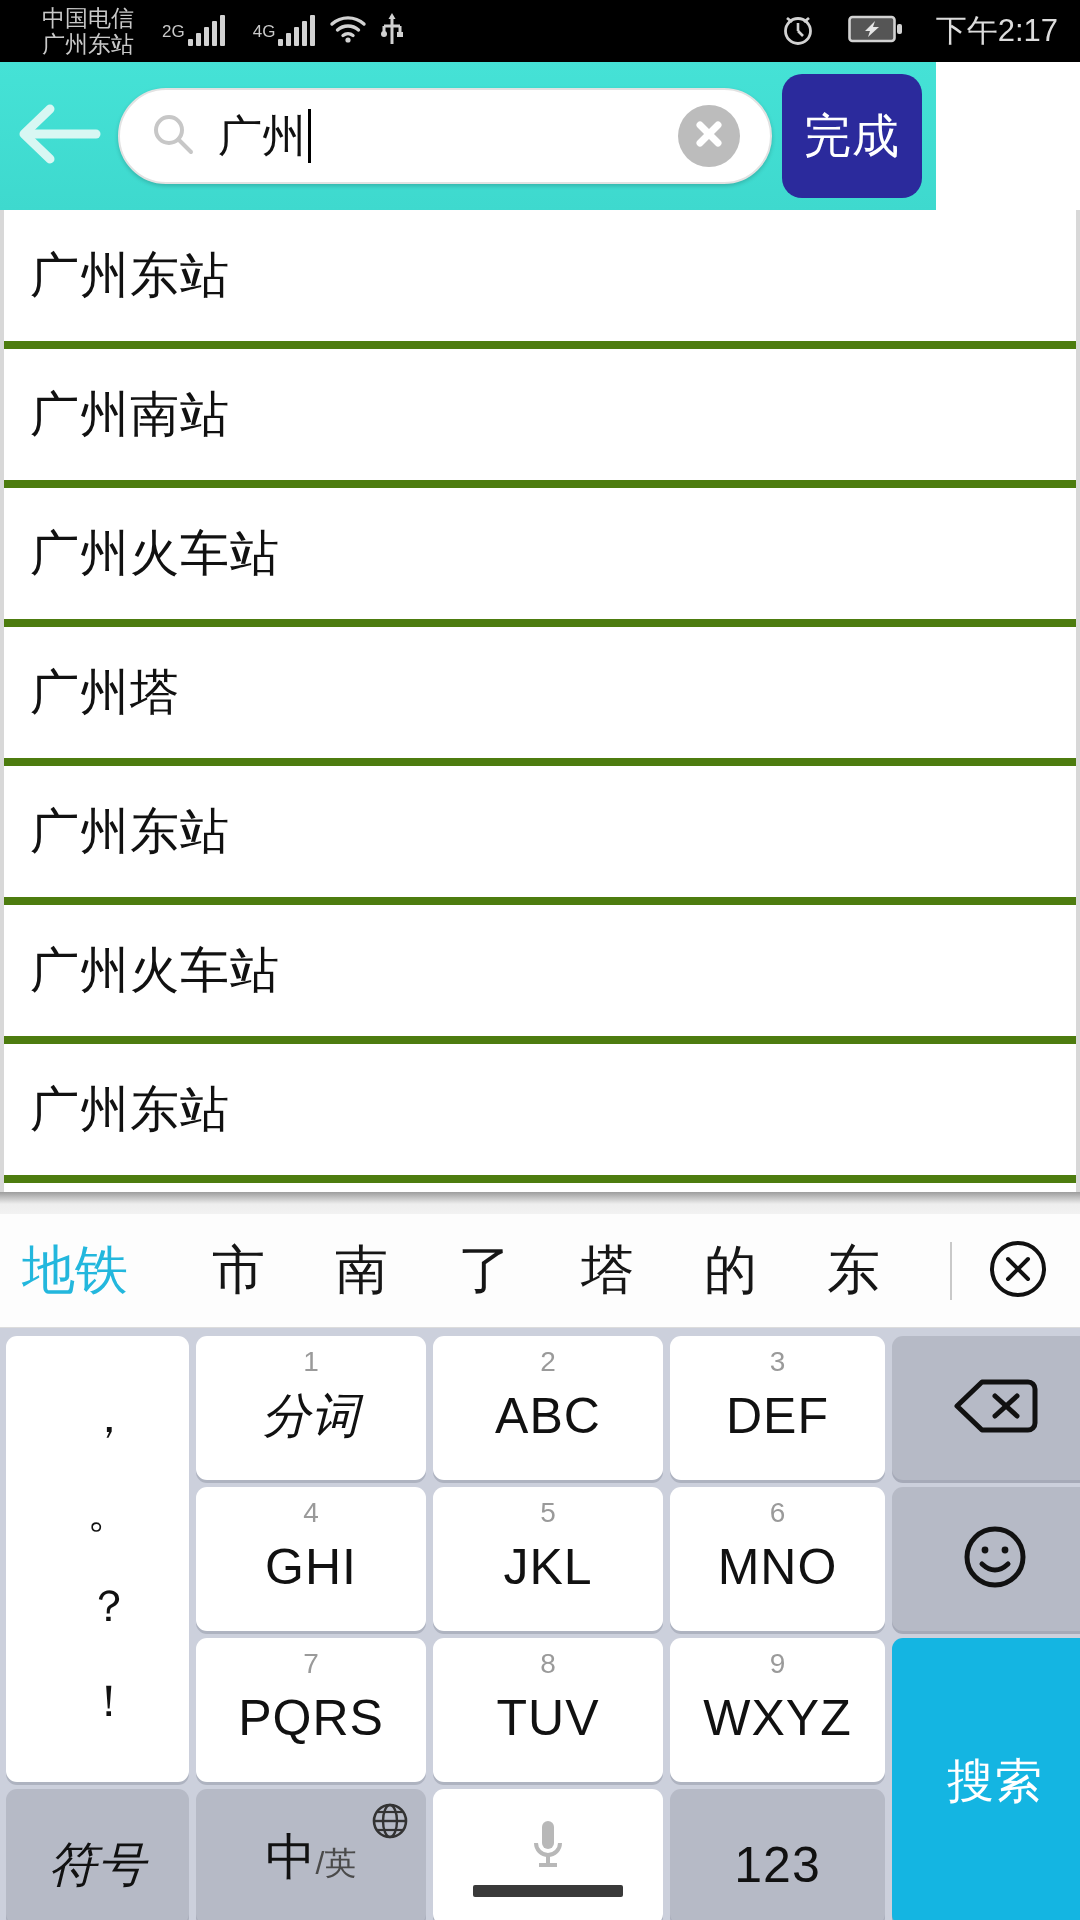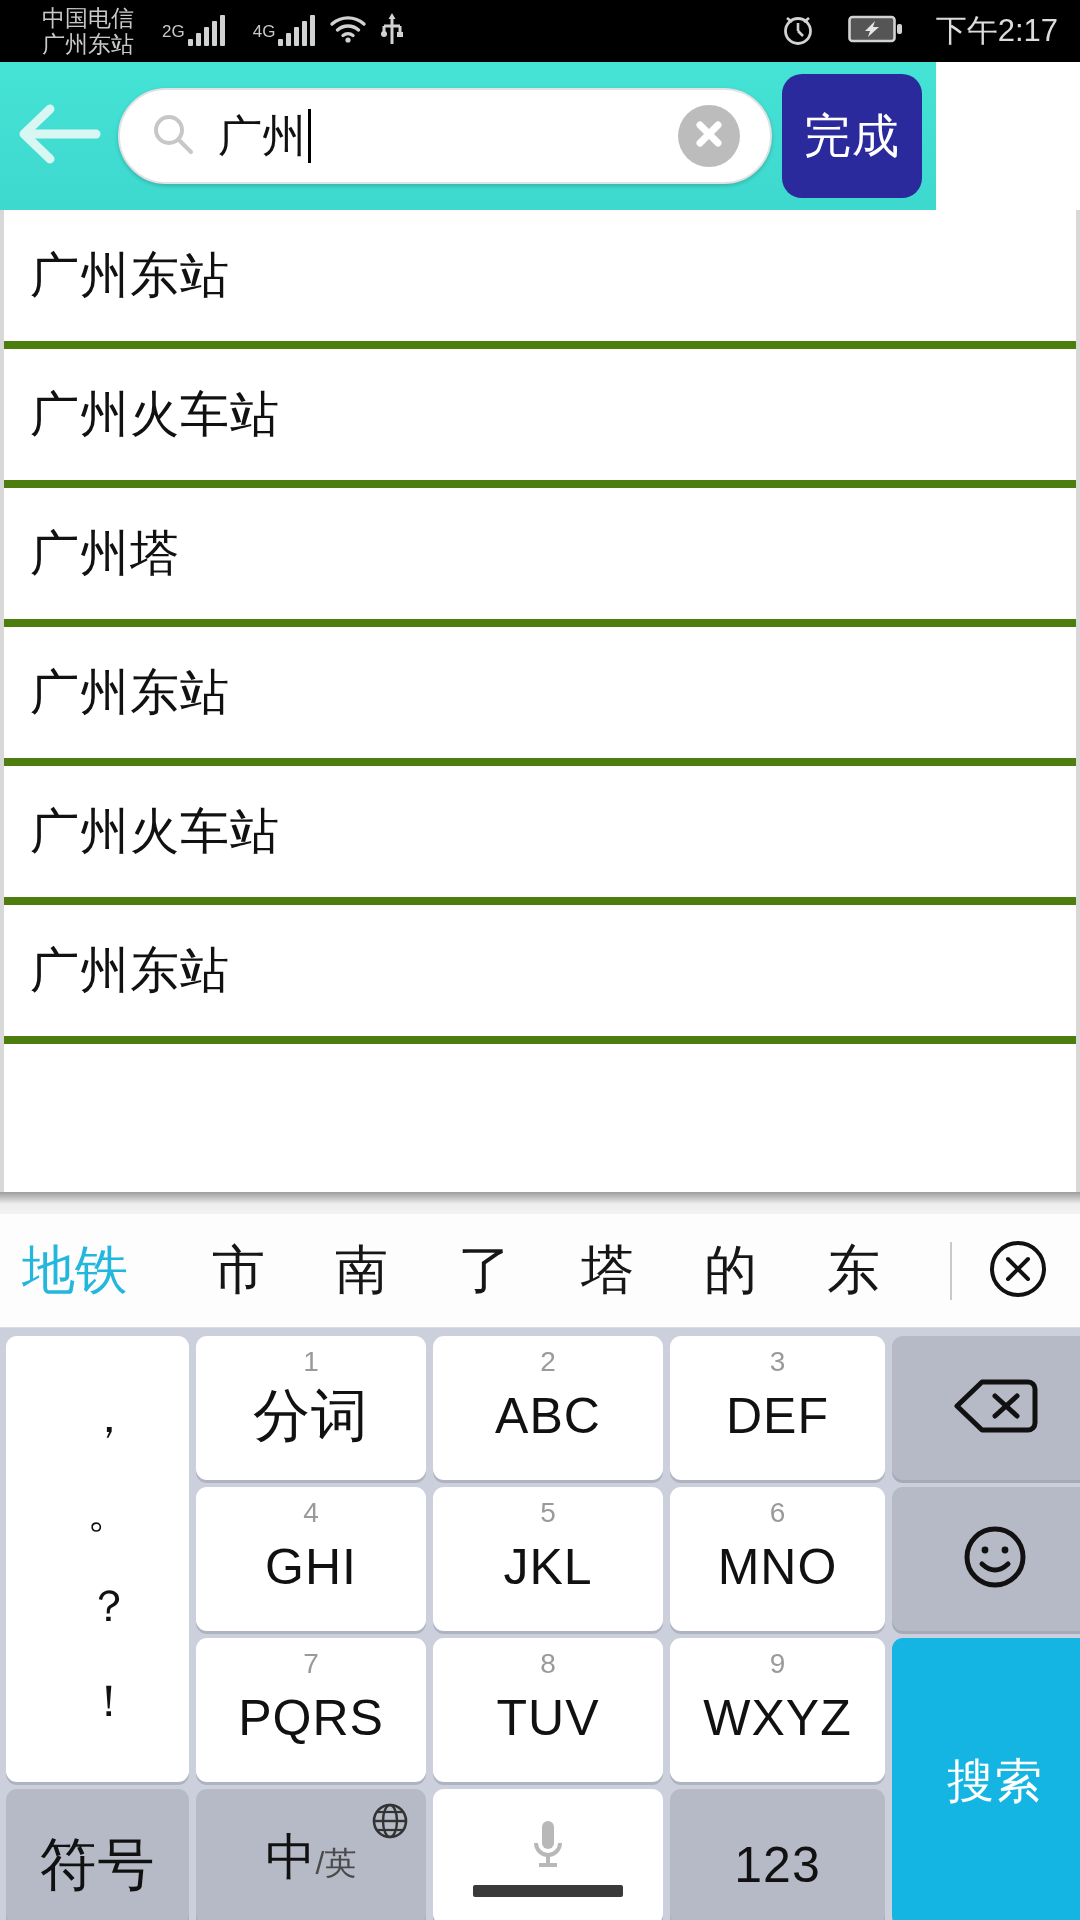--- a/index.html
+++ b/index.html
@@ -129,21 +129,21 @@
     display:flex;flex-direction:column;align-items:center;justify-content:center;
     position:relative;box-sizing:border-box;
   }
   .key.gray{background:#b6bac6;box-shadow:0 3px 0 rgba(140,145,160,0.6);}
   .key.cyan{background:#14b5e2;box-shadow:0 3px 0 rgba(16,150,190,0.6);}
   .key .num{
     position:absolute;top:10px;left:0;right:0;text-align:center;
     font-size:28px;color:#9a9a9a;
   }
   .key .lbl{font-size:50px;color:#111;letter-spacing:1px;margin-top:16px;}
-  .key .lbl.cn{font-size:57px;}
+  .key .lbl.cn{font-size:48px;font-style:italic;}
   .key.cyan .lbl{color:#ffffff;margin-top:0;font-size:47px;}
   .punct{
     grid-row:1 / span 3;
     justify-content:space-around;align-items:flex-end;
     padding:34px 58px 34px 0;
   }
   .punct span{font-size:44px;color:#111;line-height:1;}
   .key.del{grid-column:5;grid-row:1;}
   .key.emoji{grid-column:5;grid-row:2;}
   .key.search{grid-column:5;grid-row:3 / span 2;}
@@ -259,20 +259,21 @@
           </svg>
         </span>
       </div>
     </div>
 
     <div class="done-btn">完成</div>
   </div>
 
   <div class="list">
     <div class="list-item">广州东站</div>
+    <div class="list-item">广州南站</div>
     <div class="list-item">广州火车站</div>
     <div class="list-item">广州塔</div>
     <div class="list-item">广州东站</div>
     <div class="list-item">广州火车站</div>
     <div class="list-item">广州东站</div>
   </div>
   <div class="list-shadow"></div>
 
   <div class="cand-bar">
     <div class="cand-scroll">

